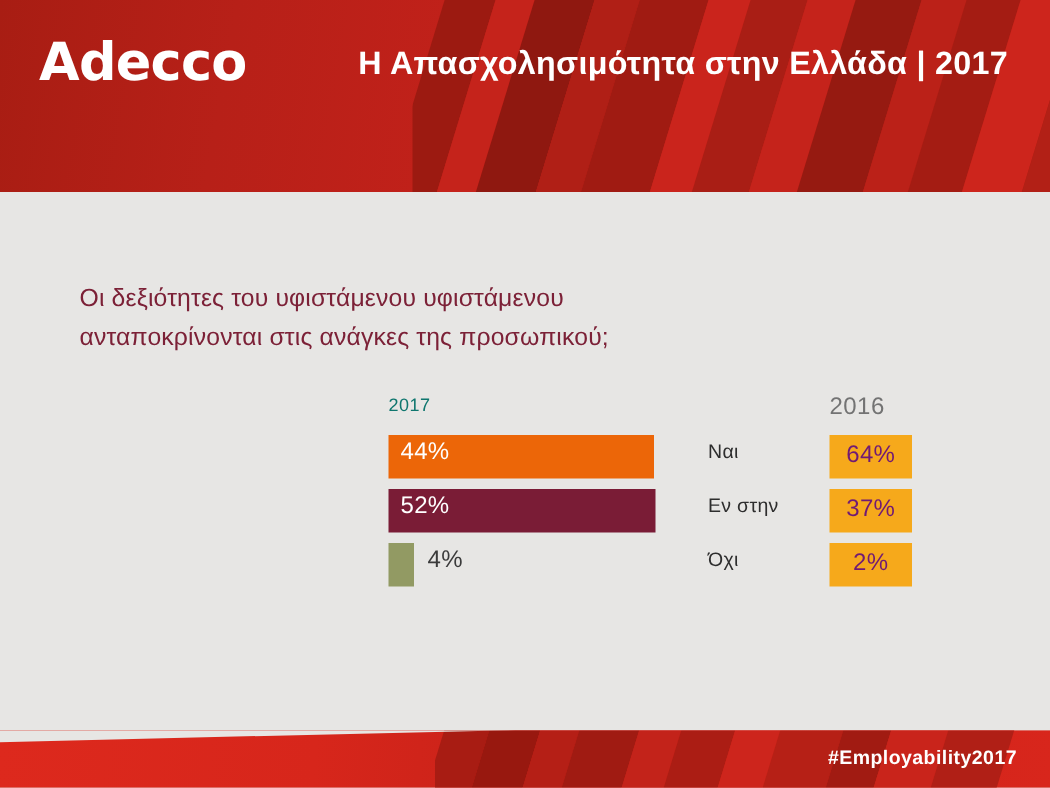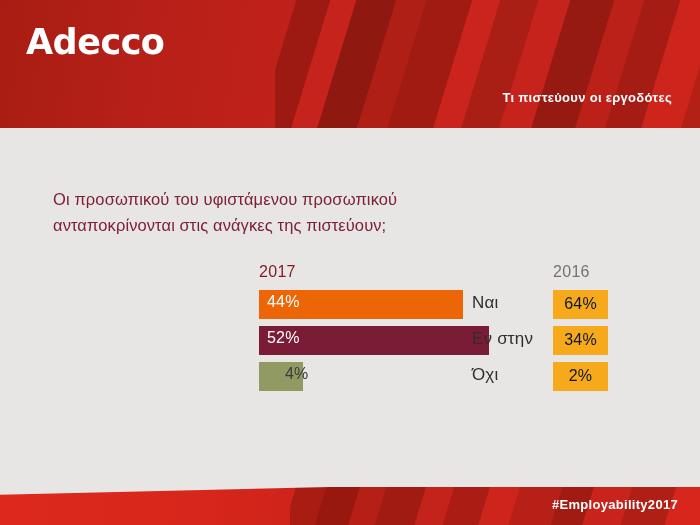--- a/index.html
+++ b/index.html
@@ -124,22 +124,22 @@
   
   .chart {
     position: absolute;
     left: 0; top: 258px;
     width: 700px;
     height: 140px;
   }
   .col-head-2017 {
     position: absolute;
     left: 259px; top: 5px;
-    font-size: 16px;
-    color: #7f1d1d;
+    font-size: 12px;
+    color: #0f766e;
     letter-spacing: 0.3px;
   }
   .col-head-2016 {
     position: absolute;
     left: 553px; top: 5px;
     font-size: 16px;
     color: #737373;
     letter-spacing: 0.3px;
   }
 
@@ -151,59 +151,58 @@
   }
   .row-0 { top: 32px; }
   .row-1 { top: 68px; }
   .row-2 { top: 104px; }
 
   .bar {
     position: absolute;
     left: 259px;
     top: 0;
     height: 29px;
-    padding-left: 27px;
   }
   .bar-value {
     position: absolute;
     left: 8px;
     top: 3px;
     color: #ffffff;
     font-size: 16px;
     letter-spacing: 0.2px;
     white-space: nowrap;
   }
   .bar-value.outside {
     color: #3b3b3b;
     left: auto;
   }
   .cat-label {
     position: absolute;
     left: 472px;
     top: 3px;
     color: #2e2e2e;
-    font-size: 17px;
+    font-size: 13px;
     letter-spacing: 0.2px;
     white-space: nowrap;
   }
   .box2016 {
     position: absolute;
     left: 553px;
     top: 0;
     width: 55px;
     height: 29px;
     background: #f6a91b;
   }
   .box2016-value {
     position: absolute;
     inset: 0;
     display: flex;
     align-items: center;
     justify-content: center;
-    color: #0f172a;
+    color: #701a75;
     font-size: 16px;
     letter-spacing: 0.2px;
     padding-bottom: 1px;
   }
 
   
   .footer-text {
     position: absolute;
     right: 22px;
     top: 497px;
@@ -232,50 +231,50 @@
     <div class="stripe" style="left:204px; width:38px; background:#a91e15;"></div>
     <div class="stripe" style="left:242px; width:32px; background:#c5231b;"></div>
     <div class="stripe" style="left:274px; width:44px; background:#961a11;"></div>
     <div class="stripe" style="left:318px; width:30px; background:#bb2118;"></div>
     <div class="stripe" style="left:348px; width:36px; background:#a41c13;"></div>
     <div class="stripe" style="left:384px; width:40px; background:#cd251c;"></div>
     <div class="stripe" style="left:424px; width:46px; background:#b22016;"></div>
   </div>
 
   <div class="logo">Adecco</div>
-  <div class="header-subtitle">Τι πιστεύουν οι εργοδότες</div>
+  <div class="header-title">Η Απασχολησιμότητα στην Ελλάδα | 2017</div>
 </div>
 
 <div class="question">
-  <span>Οι προσωπικού του υφιστάμενου προσωπικού</span>
-  <span>ανταποκρίνονται στις ανάγκες της πιστεύουν;</span>
+  <span>Οι δεξιότητες του υφιστάμενου υφιστάμενου</span>
+  <span>ανταποκρίνονται στις ανάγκες της προσωπικού;</span>
 </div>
 
 <div class="chart">
 
   <div class="col-head-2017">2017</div>
   <div class="col-head-2016">2016</div>
 
   <div class="row row-0">
     <div class="bar" id="bar0" style="width: 177px; background: rgb(236, 102, 8);">
       <span class="bar-value" id="barval0">44%</span>
     </div>
     <div class="cat-label">Ναι</div>
     <div class="box2016">
       <span class="box2016-value">64%</span>
     </div>
   </div>
 
   <div class="row row-1">
-    <div class="bar" id="bar1" style="width: 203px; background: rgb(122, 28, 54);">
+    <div class="bar" id="bar1" style="width: 178px; background: rgb(122, 28, 54);">
       <span class="bar-value" id="barval1">52%</span>
     </div>
     <div class="cat-label">Εν στην</div>
     <div class="box2016">
-      <span class="box2016-value">34%</span>
+      <span class="box2016-value">37%</span>
     </div>
   </div>
 
   <div class="row row-2">
     <div class="bar" id="bar2" style="width: 17px; background: rgb(146, 154, 99);"></div>
     <span class="bar-value outside" id="barval2" style="left: 285px;">4%</span>
     <div class="cat-label">Όχι</div>
     <div class="box2016">
       <span class="box2016-value">2%</span>
     </div>

